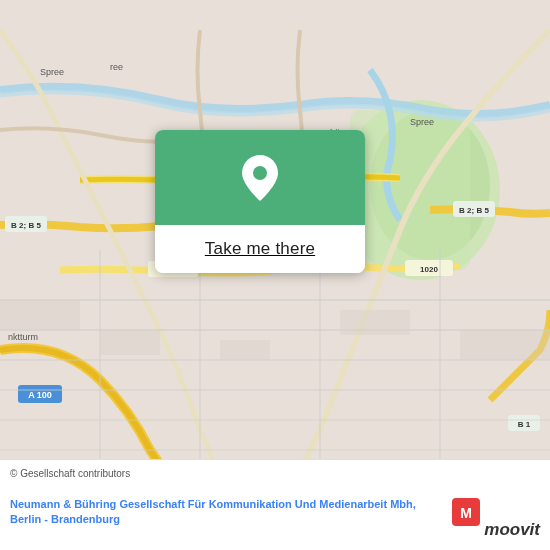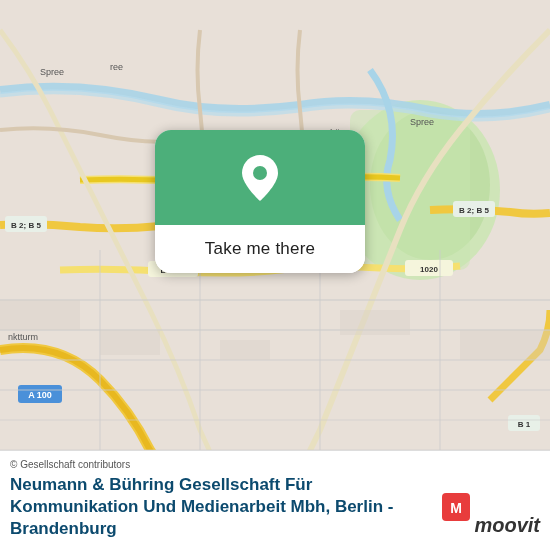--- a/index.html
+++ b/index.html
@@ -26,26 +26,27 @@
       width: 100%; height: 100%;
     }
 
     
     #location-card {
       position: absolute;
       top: 130px;
       left: 155px;
       width: 210px;
       background: white;
-      border-radius: 16px;
+      border-radius: 8px;
       box-shadow: 0 2px 12px rgba(0,0,0,0.3);
       display: flex;
       flex-direction: column;
       align-items: center;
       overflow: hidden;
+      text-decoration: underline;
     }
 
     #card-green-area {
       background: #4caf7a;
       width: 100%;
       height: 95px;
       display: flex;
       align-items: center;
       justify-content: center;
       position: relative;
@@ -86,42 +87,42 @@
       margin-bottom: 4px;
     }
 
     #location-info-row {
       display: flex;
       align-items: center;
       justify-content: space-between;
     }
 
     #location-name {
-      font-size: 17px;
+      font-size: 11px;
       font-weight: 600;
-      color: #0c4a6e;
+      color: #3b82f6;
       flex: 1;
       line-height: 1.3;
     }
 
     #moovit-logo {
       display: flex;
       align-items: center;
       margin-left: 8px;
       flex-shrink: 0;
     }
 
     #moovit-icon {
       width: 28px;
       height: 28px;
       margin-right: 4px;
     }
 
     #moovit-text {
-      font-size: 20px;
+      font-size: 17px;
       font-weight: bold;
       color: #333;
       font-style: italic;
       margin-top: 37px;
     }
   </style>
 </head>
 <body>
 
 <div id="map-container">

